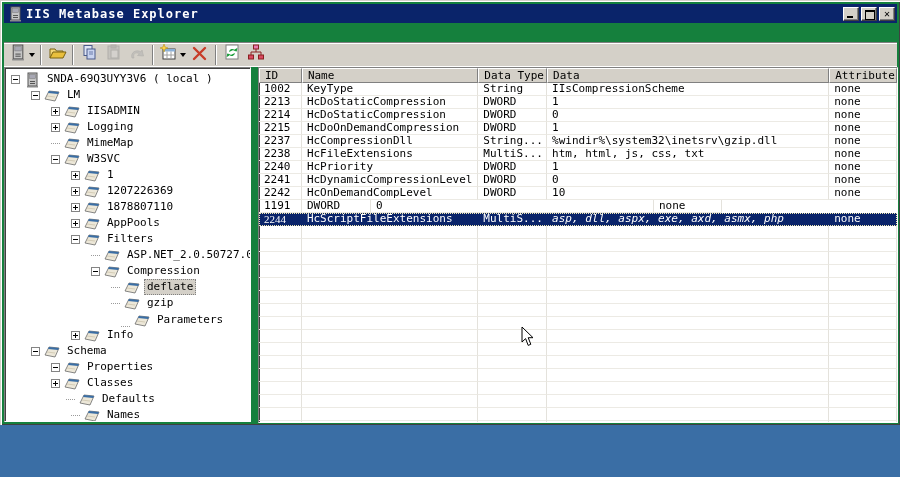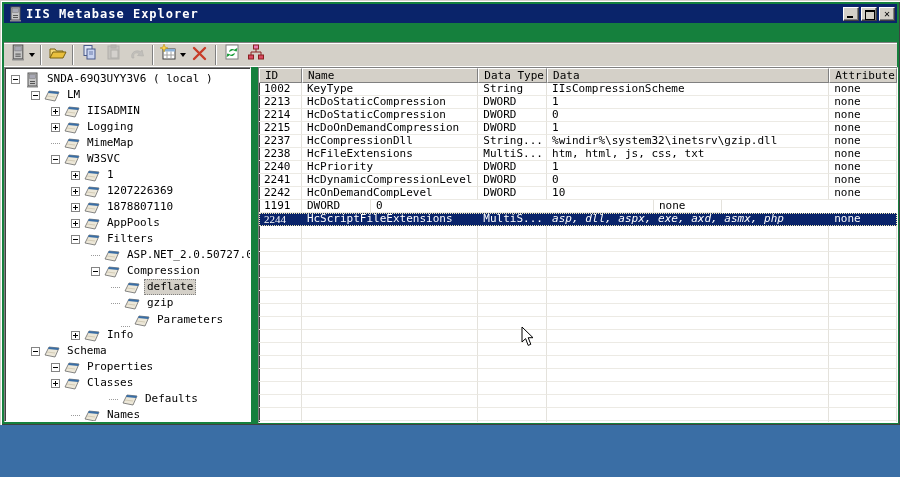--- a/index.html
+++ b/index.html
@@ -350,21 +350,21 @@
       </div>
       <div class="tree-row" style="padding-left: 46px;">
         <span class="expander plus"></span>
         <span class="tree-icon"><svg width="17" height="14" viewBox="0 0 17 14">
             <polygon points="1,11 5,3 15,4 11,13" fill="#ece7d8" stroke="#6a6a6a" stroke-width="0.8"></polygon>
             <polygon points="5,3 15,4 14,6 4,5" fill="#3a6ea5"></polygon>
             <line x1="3" y1="8" x2="11" y2="9" stroke="#c8c0a8" stroke-width="0.7"></line>
           </svg></span>
         <span class="tree-label">Classes</span>
       </div>
-      <div class="tree-row" style="padding-left: 104px;">
+      <div class="tree-row" style="padding-left: 61px;">
         <span class="dot-stub"></span>
         <span class="tree-icon"><svg width="17" height="14" viewBox="0 0 17 14">
             <polygon points="1,11 5,3 15,4 11,13" fill="#ece7d8" stroke="#6a6a6a" stroke-width="0.8"></polygon>
             <polygon points="5,3 15,4 14,6 4,5" fill="#3a6ea5"></polygon>
             <line x1="3" y1="8" x2="11" y2="9" stroke="#c8c0a8" stroke-width="0.7"></line>
           </svg></span>
         <span class="tree-label">Defaults</span>
       </div>
       <div class="tree-row" style="padding-left: 66px;">
         <span class="dot-stub"></span>

